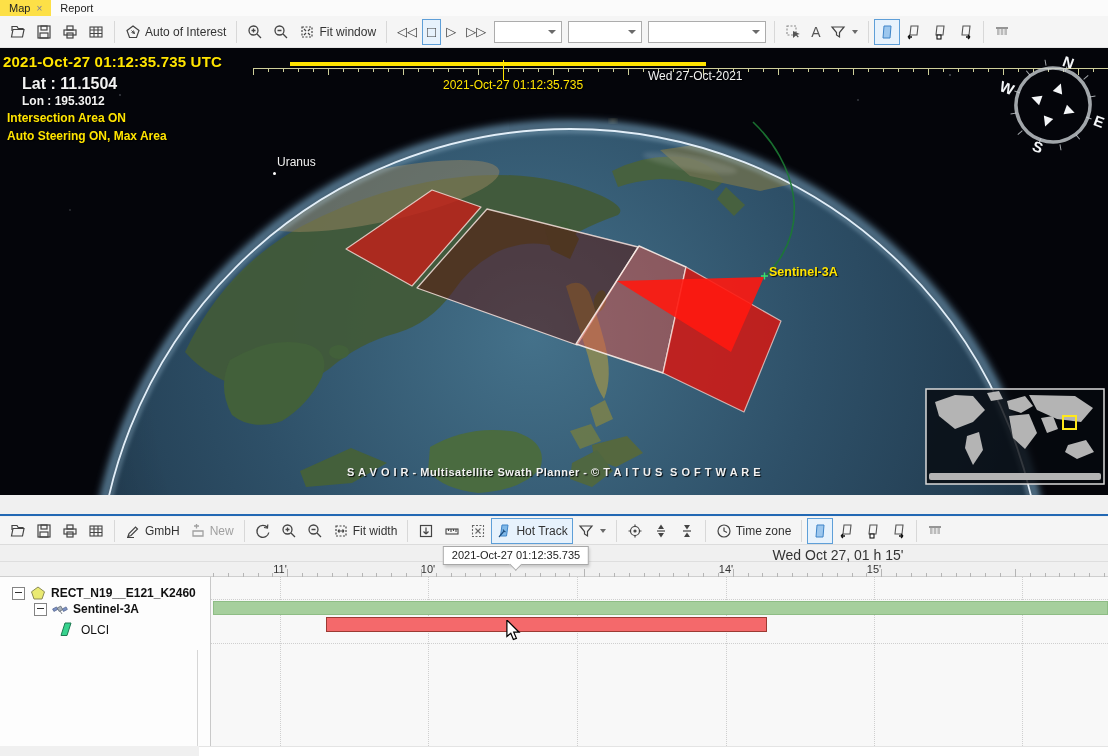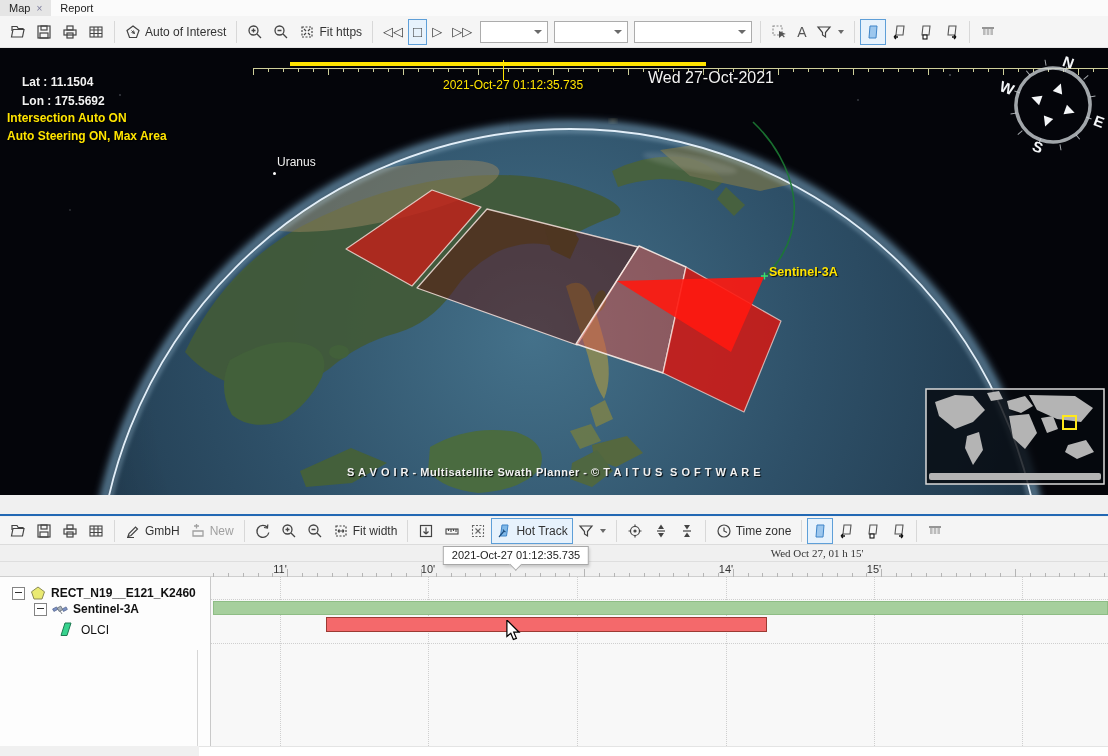--- a/index.html
+++ b/index.html
@@ -4,21 +4,21 @@
 <style>
   html,body{margin:0;padding:0;background:#888;}
   #app{position:relative;width:1108px;height:756px;overflow:hidden;
        font-family:"Liberation Sans",sans-serif;background:#f0f0f0;
        -webkit-font-smoothing:antialiased;}
   
   .tabstrip{position:absolute;left:0;width:1108px;display:flex;align-items:stretch;
             background:#fbfbfb;font-size:11px;color:#222;}
   #map-tabstrip{top:0;height:16px;border-bottom:1px solid #ececec;}
   .tab{display:flex;align-items:center;gap:6px;padding:0 9px;cursor:default;}
-  .tab.active-gray{background:#e5e5e5;}
+  .tab.active-gray{background:#fde047;}
   .tab .x{color:#7a7a9a;font-size:10px;}
   #gantt-tabstrip{top:495px;height:21px;background:#fdfdfd;border-top:1px solid #cfe0f1;}
   .tab.active-blue{background:#2268b4;color:#fff;font-weight:bold;height:19px;}
   .tab.active-blue .x{color:#fff;}
   .blue-underline{position:absolute;left:0;top:514px;width:1108px;height:2px;background:#2268b4;}
   
   .toolbar{position:absolute;left:0;width:1108px;display:flex;align-items:center;
            background:#f5f5f5;font-size:12px;color:#333;padding-left:5px;box-sizing:border-box;}
   #map-toolbar{top:16px;height:32px;border-bottom:1px solid #e6e6e6;}
   #gantt-toolbar{top:517px;height:28px;border-bottom:1px solid #dcdcdc;}
@@ -34,44 +34,44 @@
          border-top:4px solid #6a6a6a;margin-left:2px;}
   .glyph{font-size:13px;color:#3a3a3a;line-height:1;}
   .ico{display:inline-flex;width:16px;height:16px;flex:none;}
   .ico svg{width:16px;height:16px;}
   
   #map-viewport{position:absolute;left:0;top:48px;width:1108px;height:447px;background:#04050a;overflow:hidden;}
   .ovl{position:absolute;white-space:pre;text-shadow:1px 1px 1px rgba(0,0,0,.9);}
   .yellow{color:#ffe400;font-weight:bold;}
   .white{color:#f2f2f2;}
   #utc-clock{left:3px;top:5px;font-size:15px;letter-spacing:.2px;}
-  #lat-line{left:22px;top:27px;font-size:12px;font-weight:bold;}
+  #lat-line{left:22px;top:27px;font-size:16px;font-weight:bold;}
   #lon-line{left:22px;top:46px;font-size:12px;font-weight:bold;}
   #mode1{left:7px;top:63px;font-size:12px;}
   #mode2{left:7px;top:81px;font-size:12px;}
   #map-ruler-line{position:absolute;left:253px;top:20px;width:855px;height:1px;background:#cfcf9a;}
   #map-ruler-ticks{position:absolute;left:253px;top:21px;width:855px;height:8px;}
   #map-ruler-ticks .mt{position:absolute;top:0;width:1px;background:#cfcf9a;}
   #map-range-bar{position:absolute;left:290px;top:14px;width:416px;height:4px;background:#ffe400;}
   #map-cursor-line{position:absolute;left:503px;top:12px;width:1px;height:20px;background:#ffe400;}
   #map-cursor-label{left:443px;top:30px;font-size:12px;}
-  #map-day-label{left:648px;top:21px;font-size:16px;}
+  #map-day-label{left:648px;top:21px;font-size:12px;}
   #uranus-label{left:277px;top:107px;font-size:12px;}
   #uranus-dot{position:absolute;left:273px;top:124px;width:3px;height:3px;border-radius:50%;background:#fff;}
   #sat-label{left:769px;top:217px;font-size:12.5px;}
   #attr1{left:0;top:404px;width:1108px;text-align:center;font-size:11px;font-weight:bold;}
   #attr2{left:0;top:418px;width:1108px;text-align:center;font-size:11px;font-weight:bold;letter-spacing:.5px;}
   
   #minimap{position:absolute;left:925px;top:340px;width:180px;height:97px;}
   
   #gantt-header{position:absolute;left:0;top:545px;width:1108px;height:32px;background:#f0f0f0;
                 border-bottom:1px solid #cfcfcf;box-sizing:border-box;}
   #gantt-header .hrow1{position:absolute;left:0;top:0;width:1108px;height:16px;border-bottom:1px solid #dedede;}
-  #gantt-day-label{position:absolute;left:817px;top:2px;transform:translateX(-50%);
-                   font-size:11px;color:#333;white-space:nowrap;font-family:Liberation Serif, serif;}
+  #gantt-day-label{position:absolute;left:838px;top:2px;transform:translateX(-50%);
+                   font-size:14px;color:#333;white-space:nowrap;}
   #gantt-tick-labels .gtick{position:absolute;top:18px;transform:translateX(-50%);font-size:11px;color:#333;}
   #gantt-minor-ticks{position:absolute;left:0;top:0;width:1108px;height:32px;}
   #gantt-minor-ticks .mt{position:absolute;bottom:0;width:1px;background:#b5b5b5;}
   #gantt-body{position:absolute;left:0;top:577px;width:1108px;height:169px;background:#f8f8f8;}
   #gantt-grid .gline{position:absolute;top:0;height:169px;width:0;border-left:1px dotted #cfcfcf;}
   .hline{position:absolute;left:211px;width:897px;height:0;border-top:1px dotted #cfcfcf;}
   #tree-panel{position:absolute;left:0;top:0;width:211px;height:169px;background:#fdfdfd;
               border-right:1px solid #c9c9c9;box-sizing:border-box;}
   .trow{position:absolute;display:flex;align-items:center;gap:5px;font-size:12px;color:#111;}
   .expander{width:11px;height:11px;background:#fff;border:1px solid #848484;position:relative;flex:none;}
@@ -164,21 +164,21 @@
           </svg>
         </span>
       </span>
     <span class="tbtn">
       <span class="ico">
           <svg viewBox="0 0 16 16" fill="none" stroke="#444" stroke-width="1.2">
             <rect x="3" y="3" width="10" height="10" stroke-dasharray="2 1.5"></rect>
             <path d="M5 5 l2 2 M11 11 l-2 -2 M11 5 l-2 2 M5 11 l2 -2"></path>
           </svg>
         </span>
-      <span>Fit https</span>
+      <span>Fit window</span>
     </span>
     <span class="sep"></span>
     <span class="tbtn">
         <span class="glyph">◁◁</span>
       </span>
     <span class="tbtn sel">
         <span class="glyph" style="font-size:15px">□</span>
       </span>
     <span class="tbtn">
         <span class="glyph">▷</span>
@@ -322,23 +322,24 @@
 
       <circle cx="570" cy="602" r="473" fill="url(#vignette)"></circle>
       <circle cx="570" cy="602" r="471" fill="none" stroke="#bfe0f5" stroke-width="3" opacity=".45" filter="url(#blur2)"></circle>
       <circle cx="570" cy="602" r="473" fill="none" stroke="#eaf6ff" stroke-width="1.8" opacity=".95"></circle>
 
       <path d="M753,122 C795,162 814,226 766,276" fill="none" stroke="#1c7a33" stroke-width="1.6" opacity=".9"></path>
       <path d="M761,276 h7 M764.5,272.5 v7" stroke="#3ae06e" stroke-width="1.4"></path>
     </svg>
 
     
+    <div class="ovl yellow" id="utc-clock">2021-Oct-27 01:12:35.735 UTC</div>
     <div class="ovl white" id="lat-line">Lat : 11.1504</div>
-    <div class="ovl white" id="lon-line">Lon : 175.5692</div>
-    <div class="ovl yellow" id="mode1">Intersection Auto ON</div>
+    <div class="ovl white" id="lon-line">Lon : 195.3012</div>
+    <div class="ovl yellow" id="mode1">Intersection Area ON</div>
     <div class="ovl yellow" id="mode2">Auto Steering ON, Max Area</div>
 
     <div id="map-ruler-line"></div>
     <div id="map-ruler-ticks">
         <div class="mt" style="left: 0px; height: 6px;"></div>
         <div class="mt" style="left: 15px; height: 3px;"></div>
         <div class="mt" style="left: 30px; height: 3px;"></div>
         <div class="mt" style="left: 45px; height: 3px;"></div>
         <div class="mt" style="left: 60px; height: 3px;"></div>
         <div class="mt" style="left: 75px; height: 6px;"></div>

